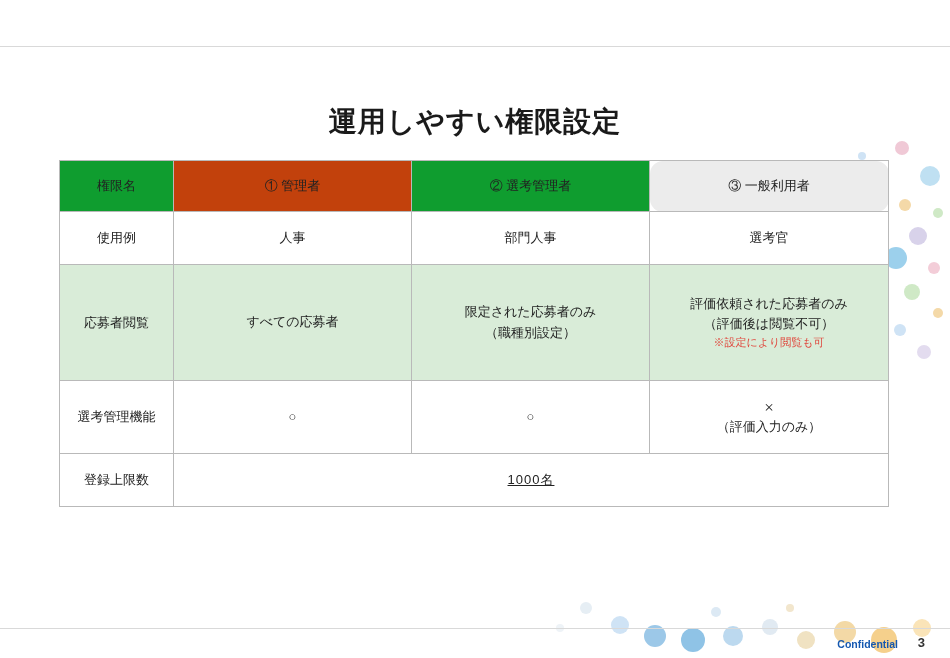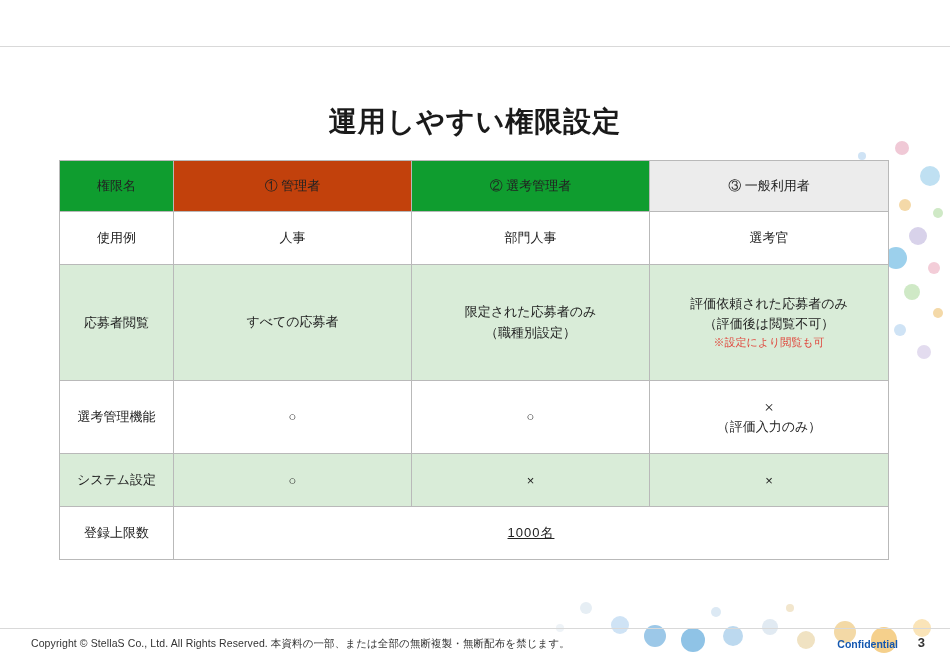--- a/index.html
+++ b/index.html
@@ -74,21 +74,21 @@
   col.c3 { width: 239px; }
 
   thead th {
     height: 50px;
     font-size: 15px;
     font-weight: bold;
   }
   th.h0 { background: #0f9d2f; color: #ffffff; }
   th.h1 { background: #c2410c; color: #ffffff; }
   th.h2 { background: #0f9d2f; color: #ffffff; }
-  th.h3 { background: #ececec; color: #137a2a; }
+  th.h3 { background: #ececec; color: #137a2a; border-radius: 13px; }
 
   tr.r-usecase td { height: 52px; background: #ffffff; }
   tr.r-view td { height: 115px; background: #d9ecd8; }
   tr.r-manage td { height: 72px; background: #ffffff; font-family: Liberation Serif, serif; }
   tr.r-system td { height: 52px; background: #d9ecd8; }
   tr.r-limit td { height: 52px; background: #ffffff; }
 
   td.label { font-size: 13px; }
   td.big-center {
     font-size: 22px;
@@ -219,32 +219,25 @@
         <tr class="r-manage">
           <td class="label">選考管理機能</td>
           <td class="mark">○</td>
           <td class="mark">○</td>
           <td>
             <div class="mark">×</div>
             <div class="sub">（評価入力のみ）</div>
           </td>
         </tr>
 
-        <tr class="r-system">
-          <td class="label">システム設定</td>
-          <td class="mark">○</td>
-          <td class="mark">×</td>
-          <td class="mark">×</td>
-        </tr>
 
         <tr class="r-limit">
           <td class="label">登録上限数</td>
           <td class="big-center" colspan="3">1000名</td>
         </tr>
       </tbody>
     </table>
   </div>
 
   <div class="footer-rule"></div>
-  <div class="copyright">Copyright © StellaS Co., Ltd. All Rights Reserved. 本資料の一部、または全部の無断複製・無断配布を禁じます。</div>
   <div class="confidential">Confidential</div>
   <div class="page-num">3</div>
 </div>
 
 </body></html>

